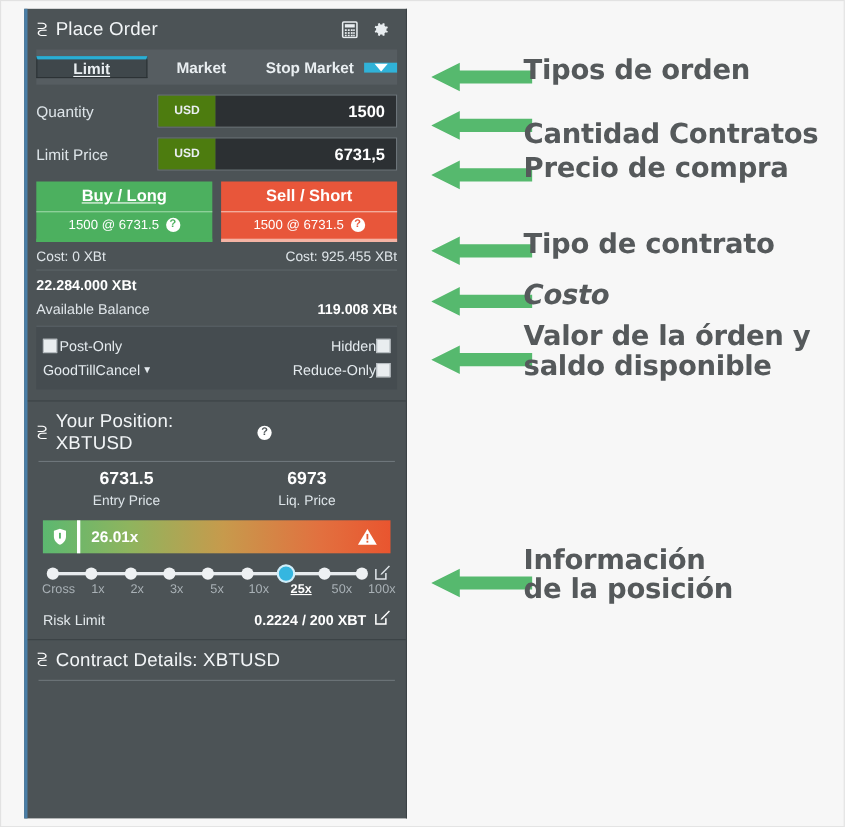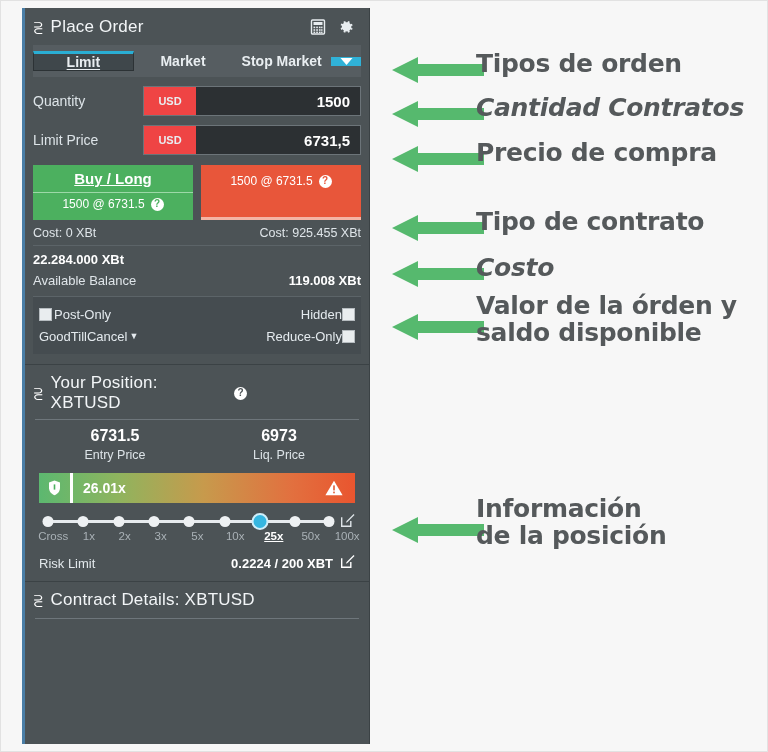--- a/index.html
+++ b/index.html
@@ -125,21 +125,21 @@
   }
   .field-box {
     flex: 1;
     display: flex;
     height: 30px;
     border: 1px solid #6c7479;
     box-sizing: border-box;
   }
   .unit {
     width: 52px;
-    background: #ef4444;
+    background: #4d7c0f;
     color: #e9eef1;
     font-size: 11px;
     font-weight: bold;
     display: flex;
     align-items: center;
     justify-content: center;
   }
   .val {
     flex: 1;
     background: #2c3033;
@@ -464,20 +464,21 @@
 
     <div class="bs-wrap">
       <div class="bs buy">
         <div class="bs-title">Buy / Long</div>
         <div class="bs-sub">
           <span>1500 @ 6731.5</span>
           <span class="qmark">?</span>
         </div>
       </div>
       <div class="bs sell">
+        <div class="bs-title">Sell / Short</div>
         <div class="bs-sub">
           <span>1500 @ 6731.5</span>
           <span class="qmark">?</span>
         </div>
       </div>
     </div>
 
     <div class="cost-wrap">
       <div class="cost">Cost: 0 XBt</div>
       <div class="cost right">Cost: 925.455 XBt</div>
@@ -621,21 +622,21 @@
       <path d="M0 15 L26 2 L26 9 L92 9 L92 21 L26 21 L26 28 Z" fill="#56b96e"></path>
     </svg>
   <svg class="arrow" style="left:392px;top:312px;">
       <path d="M0 15 L26 2 L26 9 L92 9 L92 21 L26 21 L26 28 Z" fill="#56b96e"></path>
     </svg>
   <svg class="arrow" style="left:392px;top:515px;">
       <path d="M0 15 L26 2 L26 9 L92 9 L92 21 L26 21 L26 28 Z" fill="#56b96e"></path>
     </svg>
 
   <div class="anno" style="left:476px;top:50px;">Tipos de orden</div>
-  <div class="anno" style="left:476px;top:94px;font-style:italic;">Cantidad Contratos</div>
+  <div class="anno" style="left:476px;top:108px;">Cantidad Contratos</div>
   <div class="anno" style="left:476px;top:139px;">Precio de compra</div>
   <div class="anno" style="left:476px;top:208px;">Tipo de contrato</div>
   <div class="anno" style="left:476px;top:254px;font-style:italic;">Costo</div>
   <div class="anno" style="left:476px;top:292px;">Valor de la órden y
 saldo disponible</div>
   <div class="anno" style="left:476px;top:495px;">Información
 de la posición</div>
 
 </div>
 

